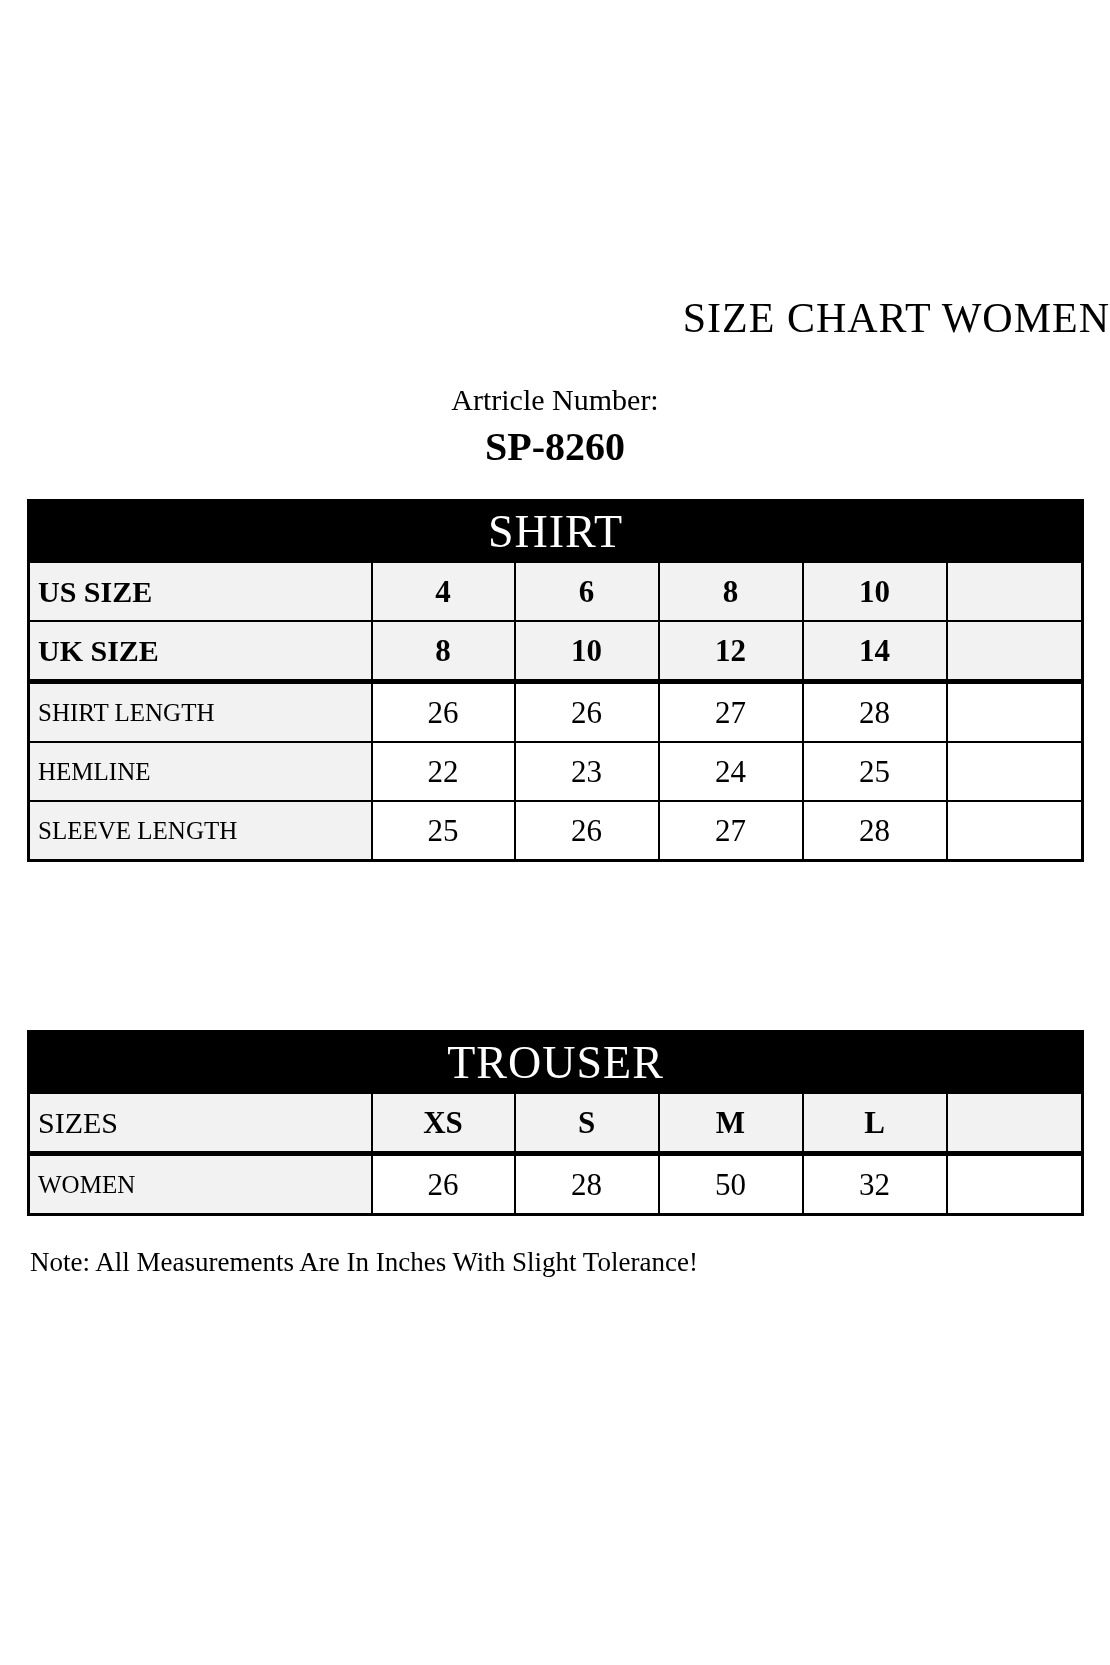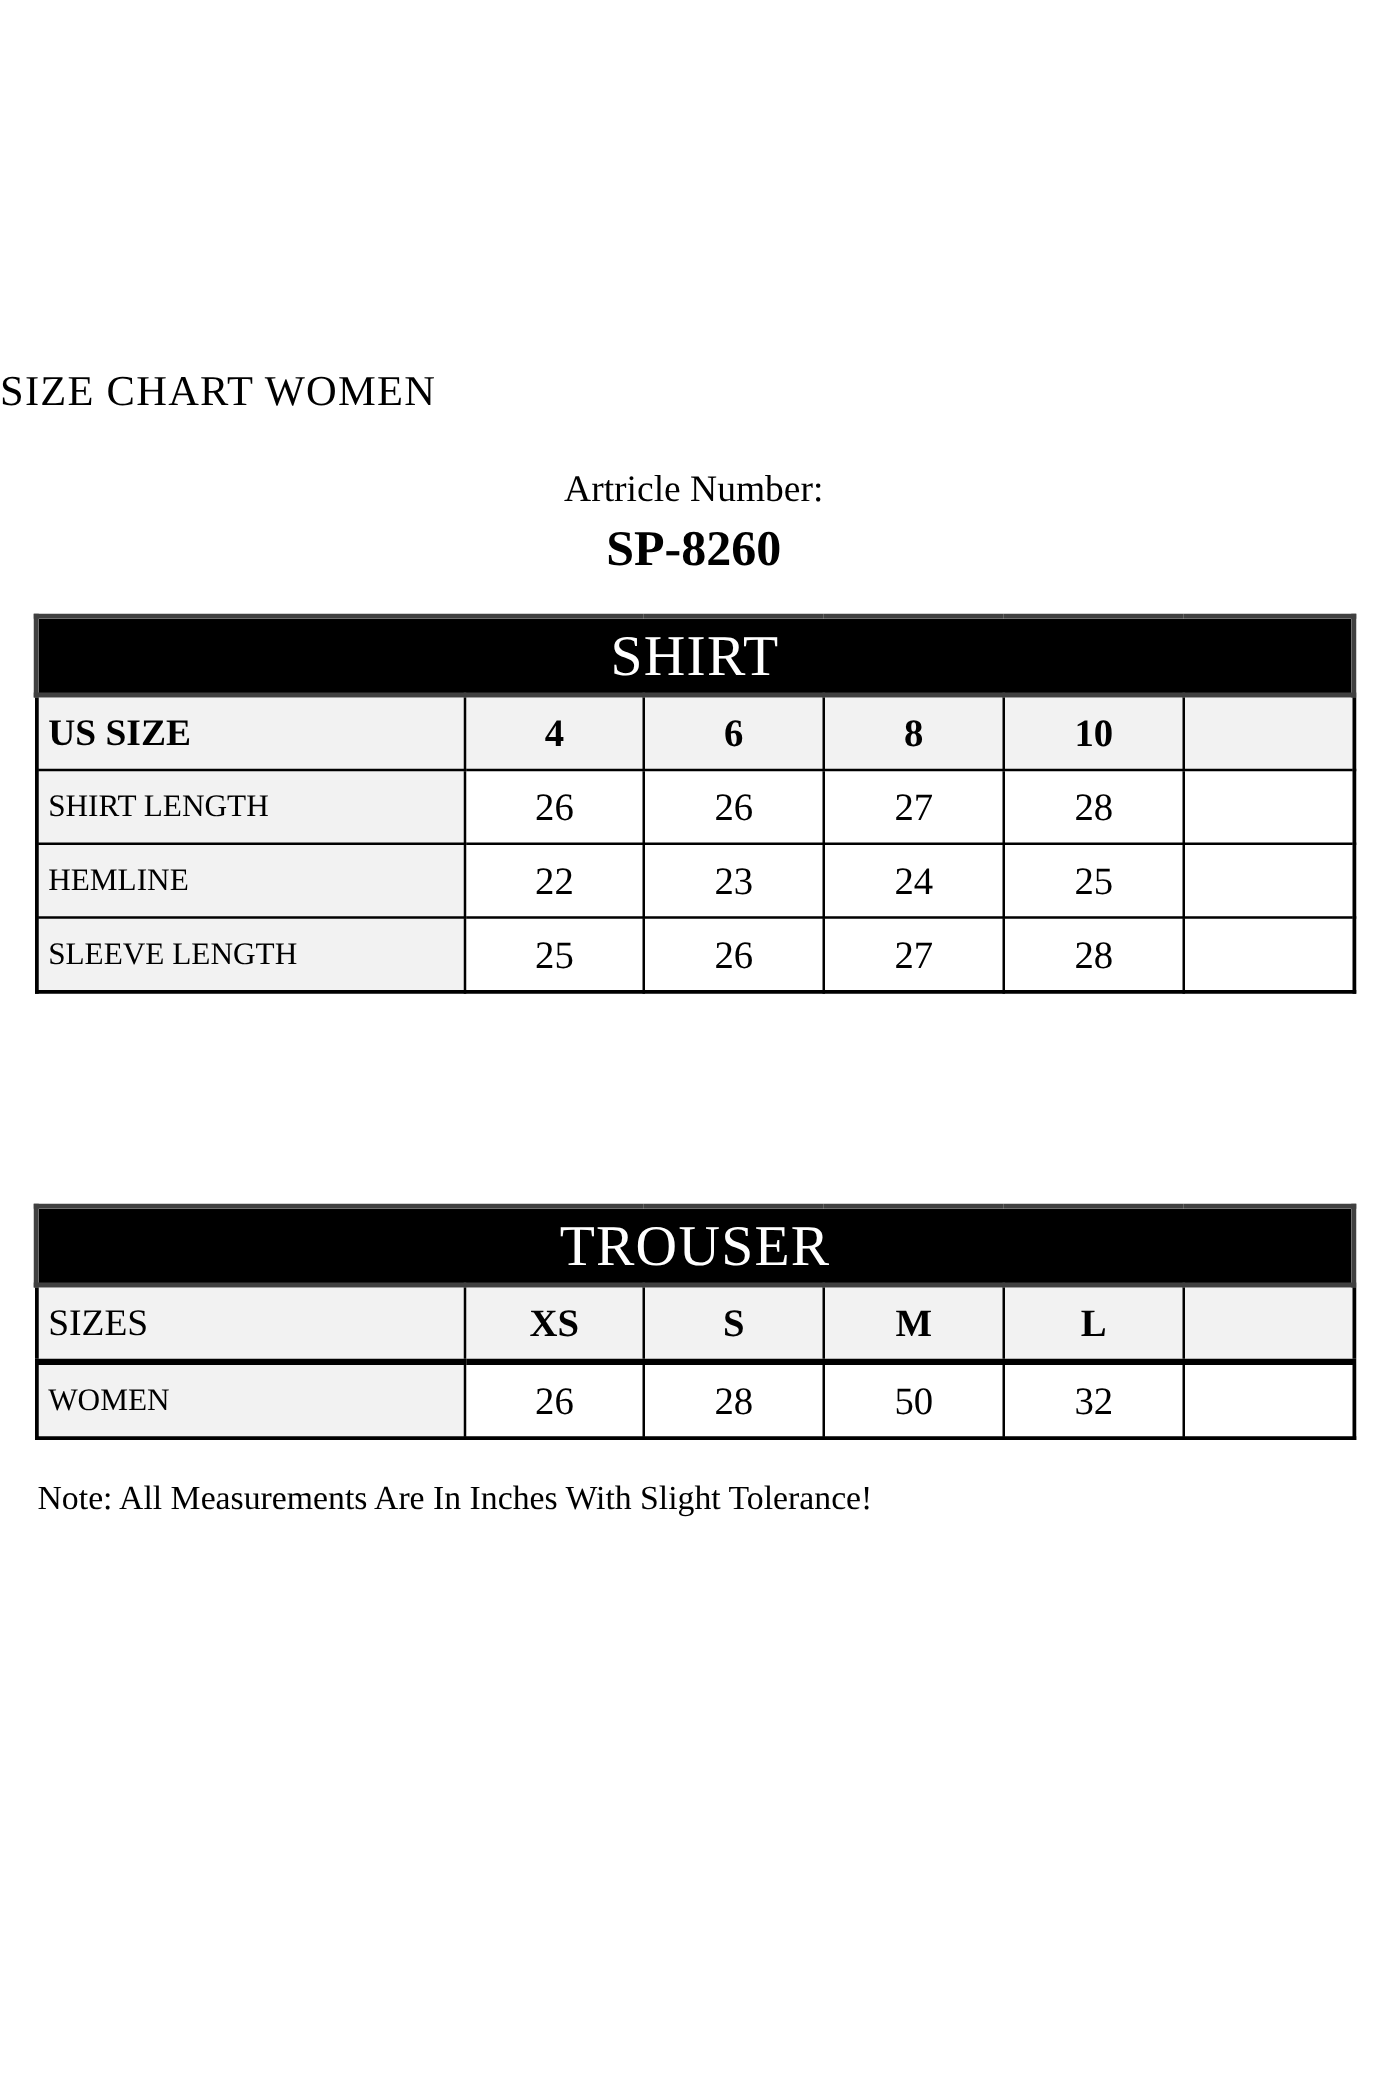--- a/index.html
+++ b/index.html
@@ -9,23 +9,23 @@
   }
   body {
     width: 1110px;
     height: 1665px;
     position: relative;
     font-family: "Liberation Serif", "DejaVu Serif", serif;
     color: #000000;
     overflow: hidden;
   }
   .page-title {
-    margin: 297px 0 0 0;
-    text-align: left;
-    font-size: 34px;
+    margin: 297px 0 0 16px;
+    text-align: right;
+    font-size: 42px;
     font-weight: 400;
     line-height: 1;
     letter-spacing: 1px;
   }
   .article-label {
     margin: 46px 0 12px 0;
     text-align: center;
     font-size: 30px;
     font-weight: 400;
     line-height: 1;
@@ -47,21 +47,21 @@
   table.shirt-table { margin-top: 32px; }
   table.trouser-table { margin-top: 168px; }
   td.table-title {
     background: #000000;
     color: #ffffff;
     text-align: center;
     vertical-align: middle;
     font-size: 46px;
     font-weight: 400;
     height: 57px;
-    border: 4px solid #404040;
+    border: 1px solid #404040;
     letter-spacing: 1px;
   }
   td {
     border: 2px solid #000000;
     height: 55px;
     vertical-align: middle;
     text-align: center;
     font-size: 31px;
     background: #ffffff;
     overflow: hidden;
@@ -103,20 +103,28 @@
   <tbody>
     <tr>
       <td colspan="6" class="table-title">SHIRT</td>
     </tr>
     <tr class="shaded">
       <td class="label-cell label-lg bold">US SIZE</td>
       <td class="bold">4</td>
       <td class="bold">6</td>
       <td class="bold">8</td>
       <td class="bold">10</td>
+      <td></td>
+    </tr>
+    <tr class="shaded thick">
+      <td class="label-cell label-lg bold">UK SIZE</td>
+      <td class="bold">8</td>
+      <td class="bold">10</td>
+      <td class="bold">12</td>
+      <td class="bold">14</td>
       <td></td>
     </tr>
     <tr>
       <td class="label-cell label-sm">SHIRT LENGTH</td>
       <td>26</td>
       <td>26</td>
       <td>27</td>
       <td>28</td>
       <td></td>
     </tr>

